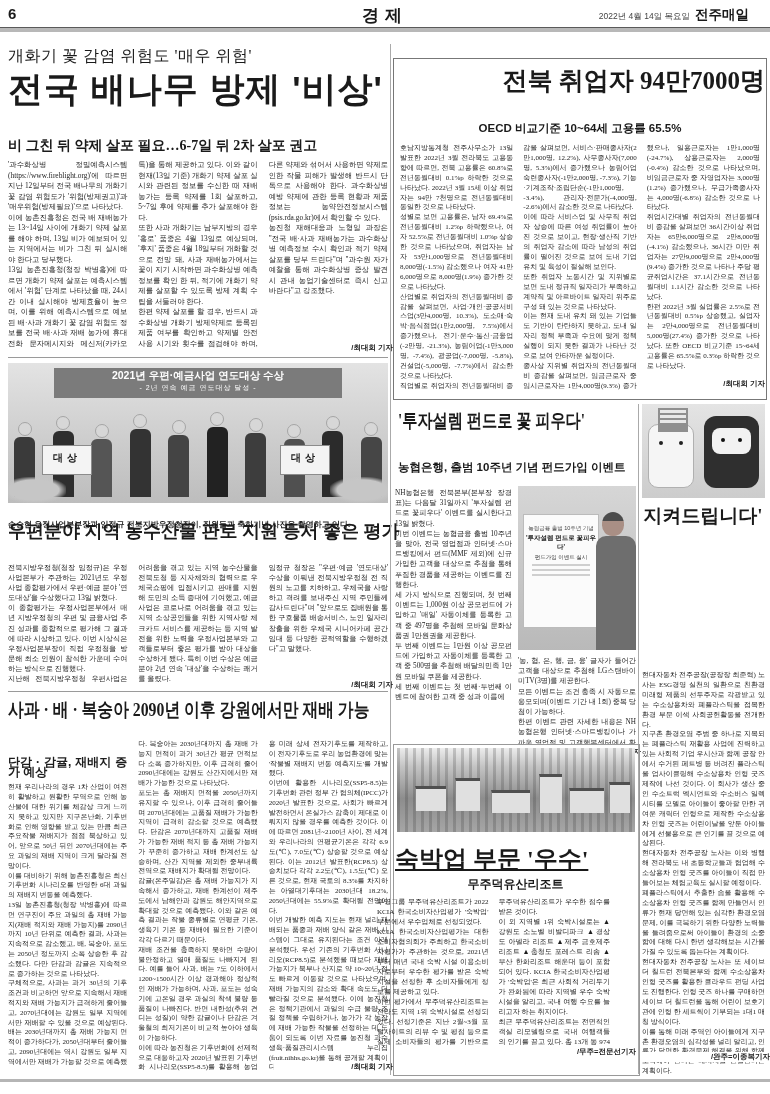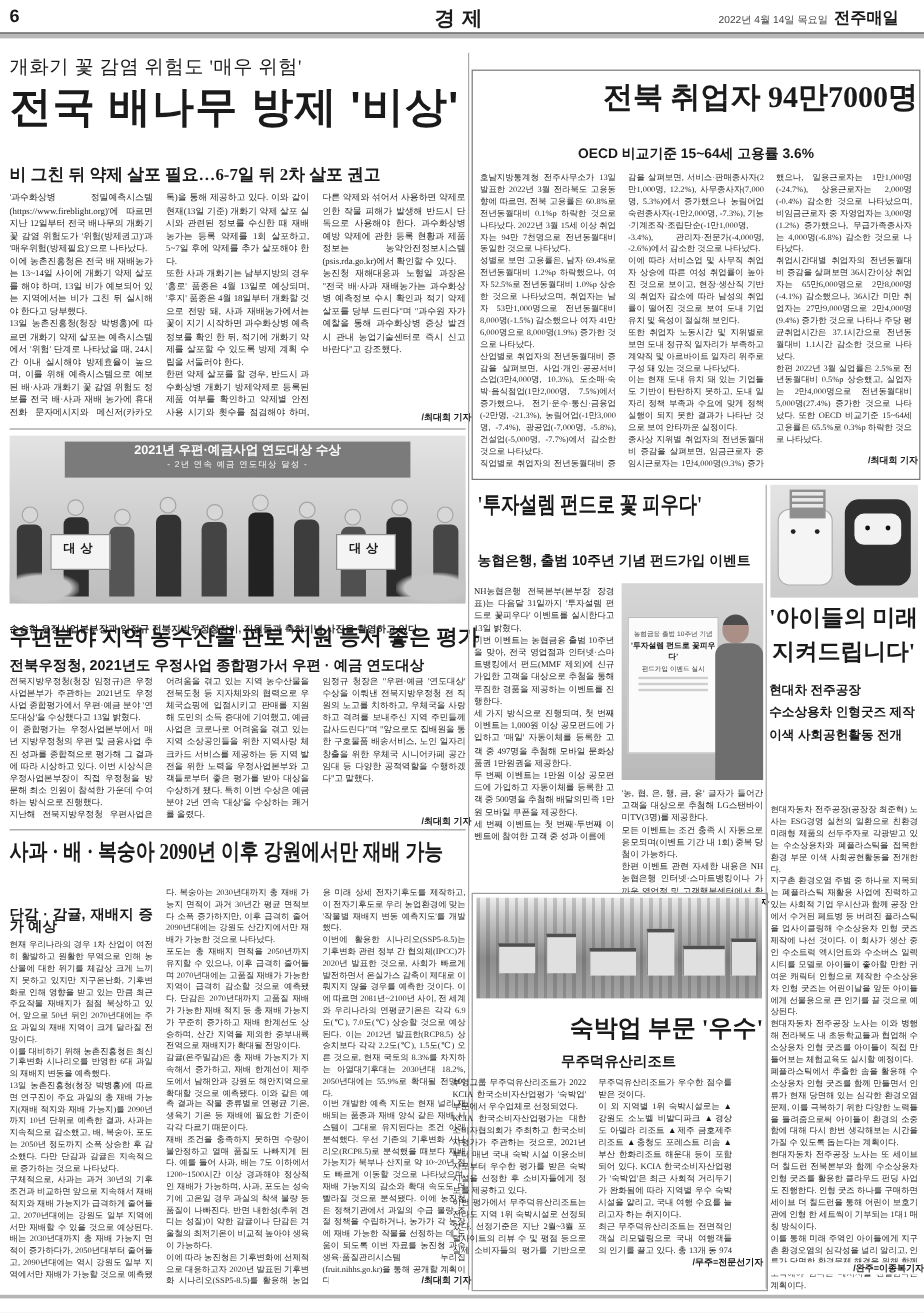--- a/index.html
+++ b/index.html
@@ -77,21 +77,21 @@
   .woman-body{position:absolute;left:78px;top:50px;width:40px;height:114px;border-radius:10px 10px 0 0;
               background:#6e6e6e;}
   .fund-body-right{left:518px;top:656px;width:118px;height:88px;font-size:7.2px;line-height:10.2px;}
   
   .resort-box{left:393px;top:744px;width:245px;height:330px;border:1px solid #999;}
   .photo3{left:397px;top:748px;width:238px;height:84px;overflow:hidden;
           background:linear-gradient(180deg,#ededed 0%,#c4c4c4 22%,#8d8d8d 60%,#a6a6a6 100%);}
   .trees{position:absolute;inset:0;
          background:repeating-linear-gradient(90deg,rgba(50,50,50,.22) 0 3px,transparent 3px 8px);}
   .bldg{position:absolute;background:#e0e0e0;border-top:3px solid #4f4f4f;border-left:1px solid #8a8a8a;}
-  .resort-headline{left:395px;top:843px;width:241px;text-align:right;font-size:20px;font-weight:600;}
+  .resort-headline{left:395px;top:843px;width:241px;text-align:left;font-size:24px;font-weight:600;text-decoration:underline;}
   .resort-sub{left:395px;top:876px;width:241px;text-align:center;font-size:12px;font-weight:800;}
   .resort-body{left:377px;top:897px;width:233px;height:158px;font-size:7.1px;line-height:10px;
                column-count:2;column-gap:10px;font-family:Liberation Serif, serif;}
   
   .photo4{left:642px;top:404px;width:123px;height:94px;overflow:hidden;
           background:linear-gradient(180deg,#e4e4e4,#cccccc);}
   .mascot-l{position:absolute;left:6px;top:20px;width:44px;height:62px;border-radius:10px;
             background:#f5f5f5;border:1px solid #b0b0b0;}
   .mascot-l .eye{position:absolute;top:16px;width:4px;height:4px;border-radius:50%;background:#222;}
   .sign-card{position:absolute;left:16px;top:4px;width:30px;height:24px;background:#8f8f8f;
@@ -184,21 +184,20 @@
         </div>
     </div>
     <div class="placard sans" style="left:34px;bottom:28px;">대상</div>
     <div class="placard sans" style="right:58px;bottom:28px;">대상</div>
     <div class="flower" style="left:-6px;"></div>
     <div class="flower" style="right:-6px;"></div>
   </div>
   <div class="abs caption sans">손승현 우정사업본부장과 임정규 전북지방우정청장이, 직원들과 축하기념 사진을 촬영하고 있다.</div>
 
   <div class="abs postal-headline serif">우편분야 지역 농수산물 판로 지원 등서 좋은 평가</div>
-  <div class="abs postal-sub sans">전북우정청, 2021년도 우정사업 종합평가서 우편 · 예금 연도대상</div>
   <div class="abs postal-body body-text serif">전북지방우정청(청장 임정규)은 우정사업본부가 주관하는 2021년도 우정사업 종합평가에서 우편·예금 분야 '연도대상'을 수상했다고 13일 밝혔다.
 이 종합평가는 우정사업본부에서 매년 지방우정청의 우편 및 금융사업 추진 성과를 종합적으로 평가해 그 결과에 따라 시상하고 있다. 이번 시상식은 우정사업본부장이 직접 우정청을 방문해 최소 인원이 참석한 가운데 수여하는 방식으로 진행했다.
 지난해 전북지방우정청 우편사업은 어려움을 겪고 있는 지역 농수산물을 전북도청 등 지자체와의 협력으로 우체국쇼핑에 입점시키고 판매를 지원해 도민의 소득 증대에 기여했고, 예금사업은 코로나로 어려움을 겪고 있는 지역 소상공인들을 위한 지역사랑 체크카드 서비스를 제공하는 등 지역 발전을 위한 노력을 우정사업본부와 고객들로부터 좋은 평가를 받아 대상을 수상하게 됐다. 특히 이번 수상은 예금 분야 2년 연속 '대상'을 수상하는 쾌거를 올렸다.
 임정규 청장은 "우편·예금 '연도대상' 수상을 이뤄낸 전북지방우정청 전 직원의 노고를 치하하고, 우체국을 사랑하고 격려를 보내주신 지역 주민들께 감사드린다"며 "앞으로도 집배원을 통한 구호물품 배송서비스, 노인 일자리 창출을 위한 우체국 시니어카페 공간 임대 등 다양한 공적역할을 수행하겠다"고 말했다.</div>
   <div class="abs byline" style="left:270px;top:680px;width:118px;">/최대희 기자</div>
   <div class="abs rule hr-left2"></div>
 
   <div class="abs fruit-headline serif">사과 · 배 · 복숭아 2090년 이후 강원에서만 재배 가능</div>
   <div class="abs fruit-body body-text serif">
     <div class="fruit-sub">단감 · 감귤, 재배지 증가 예상</div><span>현재 우리나라의 경우 1차 산업이 여전히 활발하고 원활한 무역으로 인해 농산물에 대한 위기를 체감상 크게 느끼지 못하고 있지만 지구온난화, 기후변화로 인해 영향을 받고 있는 만큼 최근 주요작물 재배지가 점점 북상하고 있어, 앞으로 50년 뒤인 2070년대에는 주요 과일의 재배 지역이 크게 달라질 전망이다.
@@ -211,21 +210,21 @@
 이에 따라 농진청은 기후변화에 선제적으로 대응하고자 2020년 발표된 기후변화 시나리오(SSP5-8.5)를 활용해 농업용 미래 상세 전자기후도를 제작하고, 이 전자기후도로 우리 농업환경에 맞는 '작물별 재배지 변동 예측지도'를 개발했다.
 이번에 활용한 시나리오(SSP5-8.5)는 기후변화 관련 정부 간 협의체(IPCC)가 2020년 발표한 것으로, 사회가 빠르게 발전하면서 온실가스 감축이 제대로 이뤄지지 않을 경우를 예측한 것이다. 이에 따르면 2081년~2100년 사이, 전 세계와 우리나라의 연평균기온은 각각 6.9도(℃), 7.0도(℃) 상승할 것으로 예상된다. 이는 2012년 발표한(RCP8.5) 상승치보다 각각 2.2도(℃), 1.5도(℃) 오른 것으로, 현재 국토의 8.3%를 차지하는 아열대기후대는 2030년대 18.2%, 2050년대에는 55.9%로 확대될 전망이다.
 이번 개발한 예측 지도는 현재 널리 재배되는 품종과 재배 양식 같은 재배 시스템이 그대로 유지된다는 조건 아래 분석했다. 우선 기존의 기후변화 시나리오(RCP8.5)로 분석했을 때보다 재배 가능지가 북부나 산지로 약 10~20년 정도 빠르게 이동할 것으로 나타났으며, 재배 가능지의 감소와 확대 속도도 더 빨라질 것으로 분석됐다. 이에 농진청은 정책기관에서 과일의 수급 물량 조절 정책을 수립하거나, 농가가 각 농장에 재배 가능한 작물을 선정하는 데 도움이 되도록 이번 자료를 농진청 과수생육·품질관리시스템 누리집(fruit.nihhs.go.kr)을 통해 공개할 계획이다.</span>
   </div>
   <div class="abs byline" style="left:274px;top:1062px;width:114px;">/최대희 기자</div>
 
   <div class="abs v-main"></div>
 
   <div class="abs emp-box"></div>
   <div class="abs emp-headline serif">전북 취업자 94만7000명</div>
-  <div class="abs emp-sub2 sans">OECD 비교기준 15~64세 고용률 3.6%</div>
+  <div class="abs emp-sub2 sans">OECD 비교기준 10~64세 고용률 65.5%</div>
   <div class="abs emp-body body-text serif">호남지방통계청 전주사무소가 13일 발표한 2022년 3월 전라북도 고용동향에 따르면, 전북 고용률은 60.8%로 전년동월대비 0.1%p 하락한 것으로 나타났다. 2022년 3월 15세 이상 취업자는 94만 7천명으로 전년동월대비 동일한 것으로 나타났다.
 성별로 보면 고용률은, 남자 69.4%로 전년동월대비 1.2%p 하락했으나, 여자 52.5%로 전년동월대비 1.0%p 상승한 것으로 나타났으며, 취업자는 남자 53만1,000명으로 전년동월대비 8,000명(-1.5%) 감소했으나 여자 41만6,000명으로 8,000명(1.9%) 증가한 것으로 나타났다.
 산업별로 취업자의 전년동월대비 증감을 살펴보면, 사업·개인·공공서비스업(3만4,000명, 10.3%), 도소매·숙박·음식점업(1만2,000명, 7.5%)에서 증가했으나, 전기·운수·통신·금융업(-2만명, -21.3%), 농림어업(-1만3,000명, -7.4%), 광공업(-7,000명, -5.8%), 건설업(-5,000명, -7.7%)에서 감소한 것으로 나타났다.
 직업별로 취업자의 전년동월대비 증감을 살펴보면, 서비스·판매종사자(2만1,000명, 12.2%), 사무종사자(7,000명, 5.3%)에서 증가했으나 농림어업숙련종사자(-1만2,000명, -7.3%), 기능·기계조작·조립단순(-1만1,000명, -3.4%), 관리자·전문가(-4,000명, -2.6%)에서 감소한 것으로 나타났다.
 이에 따라 서비스업 및 사무직 취업자 상승에 따른 여성 취업률이 높아진 것으로 보이고, 현장·생산직 기반의 취업자 감소에 따라 남성의 취업률이 떨어진 것으로 보여 도내 기업 유치 및 육성이 절실해 보인다.
 또한 취업자 노동시간 및 지위별로 보면 도내 정규직 일자리가 부족하고 계약직 및 아르바이트 일자리 위주로 구성 돼 있는 것으로 나타났다.
 이는 현재 도내 유치 돼 있는 기업들도 기반이 탄탄하지 못하고, 도내 일자리 정책 부족과 수요에 맞게 정책 실행이 되지 못한 결과가 나타난 것으로 보여 안타까운 실정이다.
 종사상 지위별 취업자의 전년동월대비 증감을 살펴보면, 임금근로자 중 임시근로자는 1만4,000명(9.3%) 증가했으나, 일용근로자는 1만1,000명(-24.7%), 상용근로자는 2,000명(-0.4%) 감소한 것으로 나타났으며, 비임금근로자 중 자영업자는 3,000명(1.2%) 증가했으나, 무급가족종사자는 4,000명(-6.8%) 감소한 것으로 나타났다.
 취업시간대별 취업자의 전년동월대비 증감을 살펴보면 36시간이상 취업자는 65만6,000명으로 2만8,000명(-4.1%) 감소했으나, 36시간 미만 취업자는 27만9,000명으로 2만4,000명(9.4%) 증가한 것으로 나타나 주당 평균취업시간은 37.1시간으로 전년동월대비 1.1시간 감소한 것으로 나타났다.
 한편 2022년 3월 실업률은 2.5%로 전년동월대비 0.5%p 상승했고, 실업자는 2만4,000명으로 전년동월대비 5,000명(27.4%) 증가한 것으로 나타났다. 또한 OECD 비교기준 15~64세 고용률은 65.5%로 0.3%p 하락한 것으로 나타났다.</div>
@@ -266,27 +265,21 @@
         <div class="ln"></div>
     </div>
     <div class="mascot-r">
       <div class="face">
           <div class="eye" style="left:9px;"></div>
           <div class="eye" style="right:9px;"></div>
         </div>
     </div>
   </div>
   <div class="abs hy-headline serif">
-    <div>'아이들의 미래</div>
     <div>지켜드립니다'</div>
-  </div>
-  <div class="abs hy-subs sans">
-    <div>현대차 전주공장</div>
-    <div>수소상용차 인형굿즈 제작</div>
-    <div>이색 사회공헌활동 전개</div>
   </div>
   <div class="abs hy-body body-text serif">현대자동차 전주공장(공장장 최준혁) 노사는 ESG경영 실천의 일환으로 친환경 미래형 제품의 선두주자로 각광받고 있는 수소상용차와 폐플라스틱을 접목한 환경 부문 이색 사회공헌활동을 전개한다.
 지구촌 환경오염 주범 중 하나로 지목되는 폐플라스틱 재활용 사업에 진력하고 있는 사회적 기업 우시산과 함께 공장 안에서 수거된 페트병 등 버려진 플라스틱을 업사이클링해 수소상용차 인형 굿즈 제작에 나선 것이다. 이 회사가 생산 중인 수소트럭 엑시언트와 수소버스 일렉시티를 모델로 아이들이 좋아할 만한 귀여운 캐릭터 인형으로 제작한 수소상용차 인형 굿즈는 어린이날을 앞둔 아이들에게 선물용으로 큰 인기를 끌 것으로 예상된다.
 현대자동차 전주공장 노사는 이와 병행해 전라북도 내 초등학교들과 협업해 수소상용차 인형 굿즈를 아이들이 직접 만들어보는 체험교육도 실시할 예정이다.
 폐플라스틱에서 추출한 솜을 활용해 수소상용차 인형 굿즈를 함께 만들면서 인류가 현재 당면해 있는 심각한 환경오염 문제, 이를 극복하기 위한 다양한 노력들을 들려줌으로써 아이들이 환경의 소중함에 대해 다시 한번 생각해보는 시간을 가질 수 있도록 돕는다는 계획이다.
 현대자동차 전주공장 노사는 또 세이브 더 칠드런 전북본부와 함께 수소상용차 인형 굿즈를 활용한 클라우드 펀딩 사업도 진행한다. 인형 굿즈 하나를 구매하면 세이브 더 칠드런을 통해 어린이 보호기관에 인형 한 세트씩이 기부되는 1대1 매칭 방식이다.
 이를 통해 미래 주역인 아이들에게 지구촌 환경오염의 심각성을 널리 알리고, 인류가 당면한 환경문제 해결을 위해 함께 노력해야 한다는 메시지를 전달한다는 계획이다.</div>
   <div class="abs byline" style="left:642px;top:1052px;width:123px;">/완주=이종복기자</div>
   <div class="abs v-right"></div>
 

